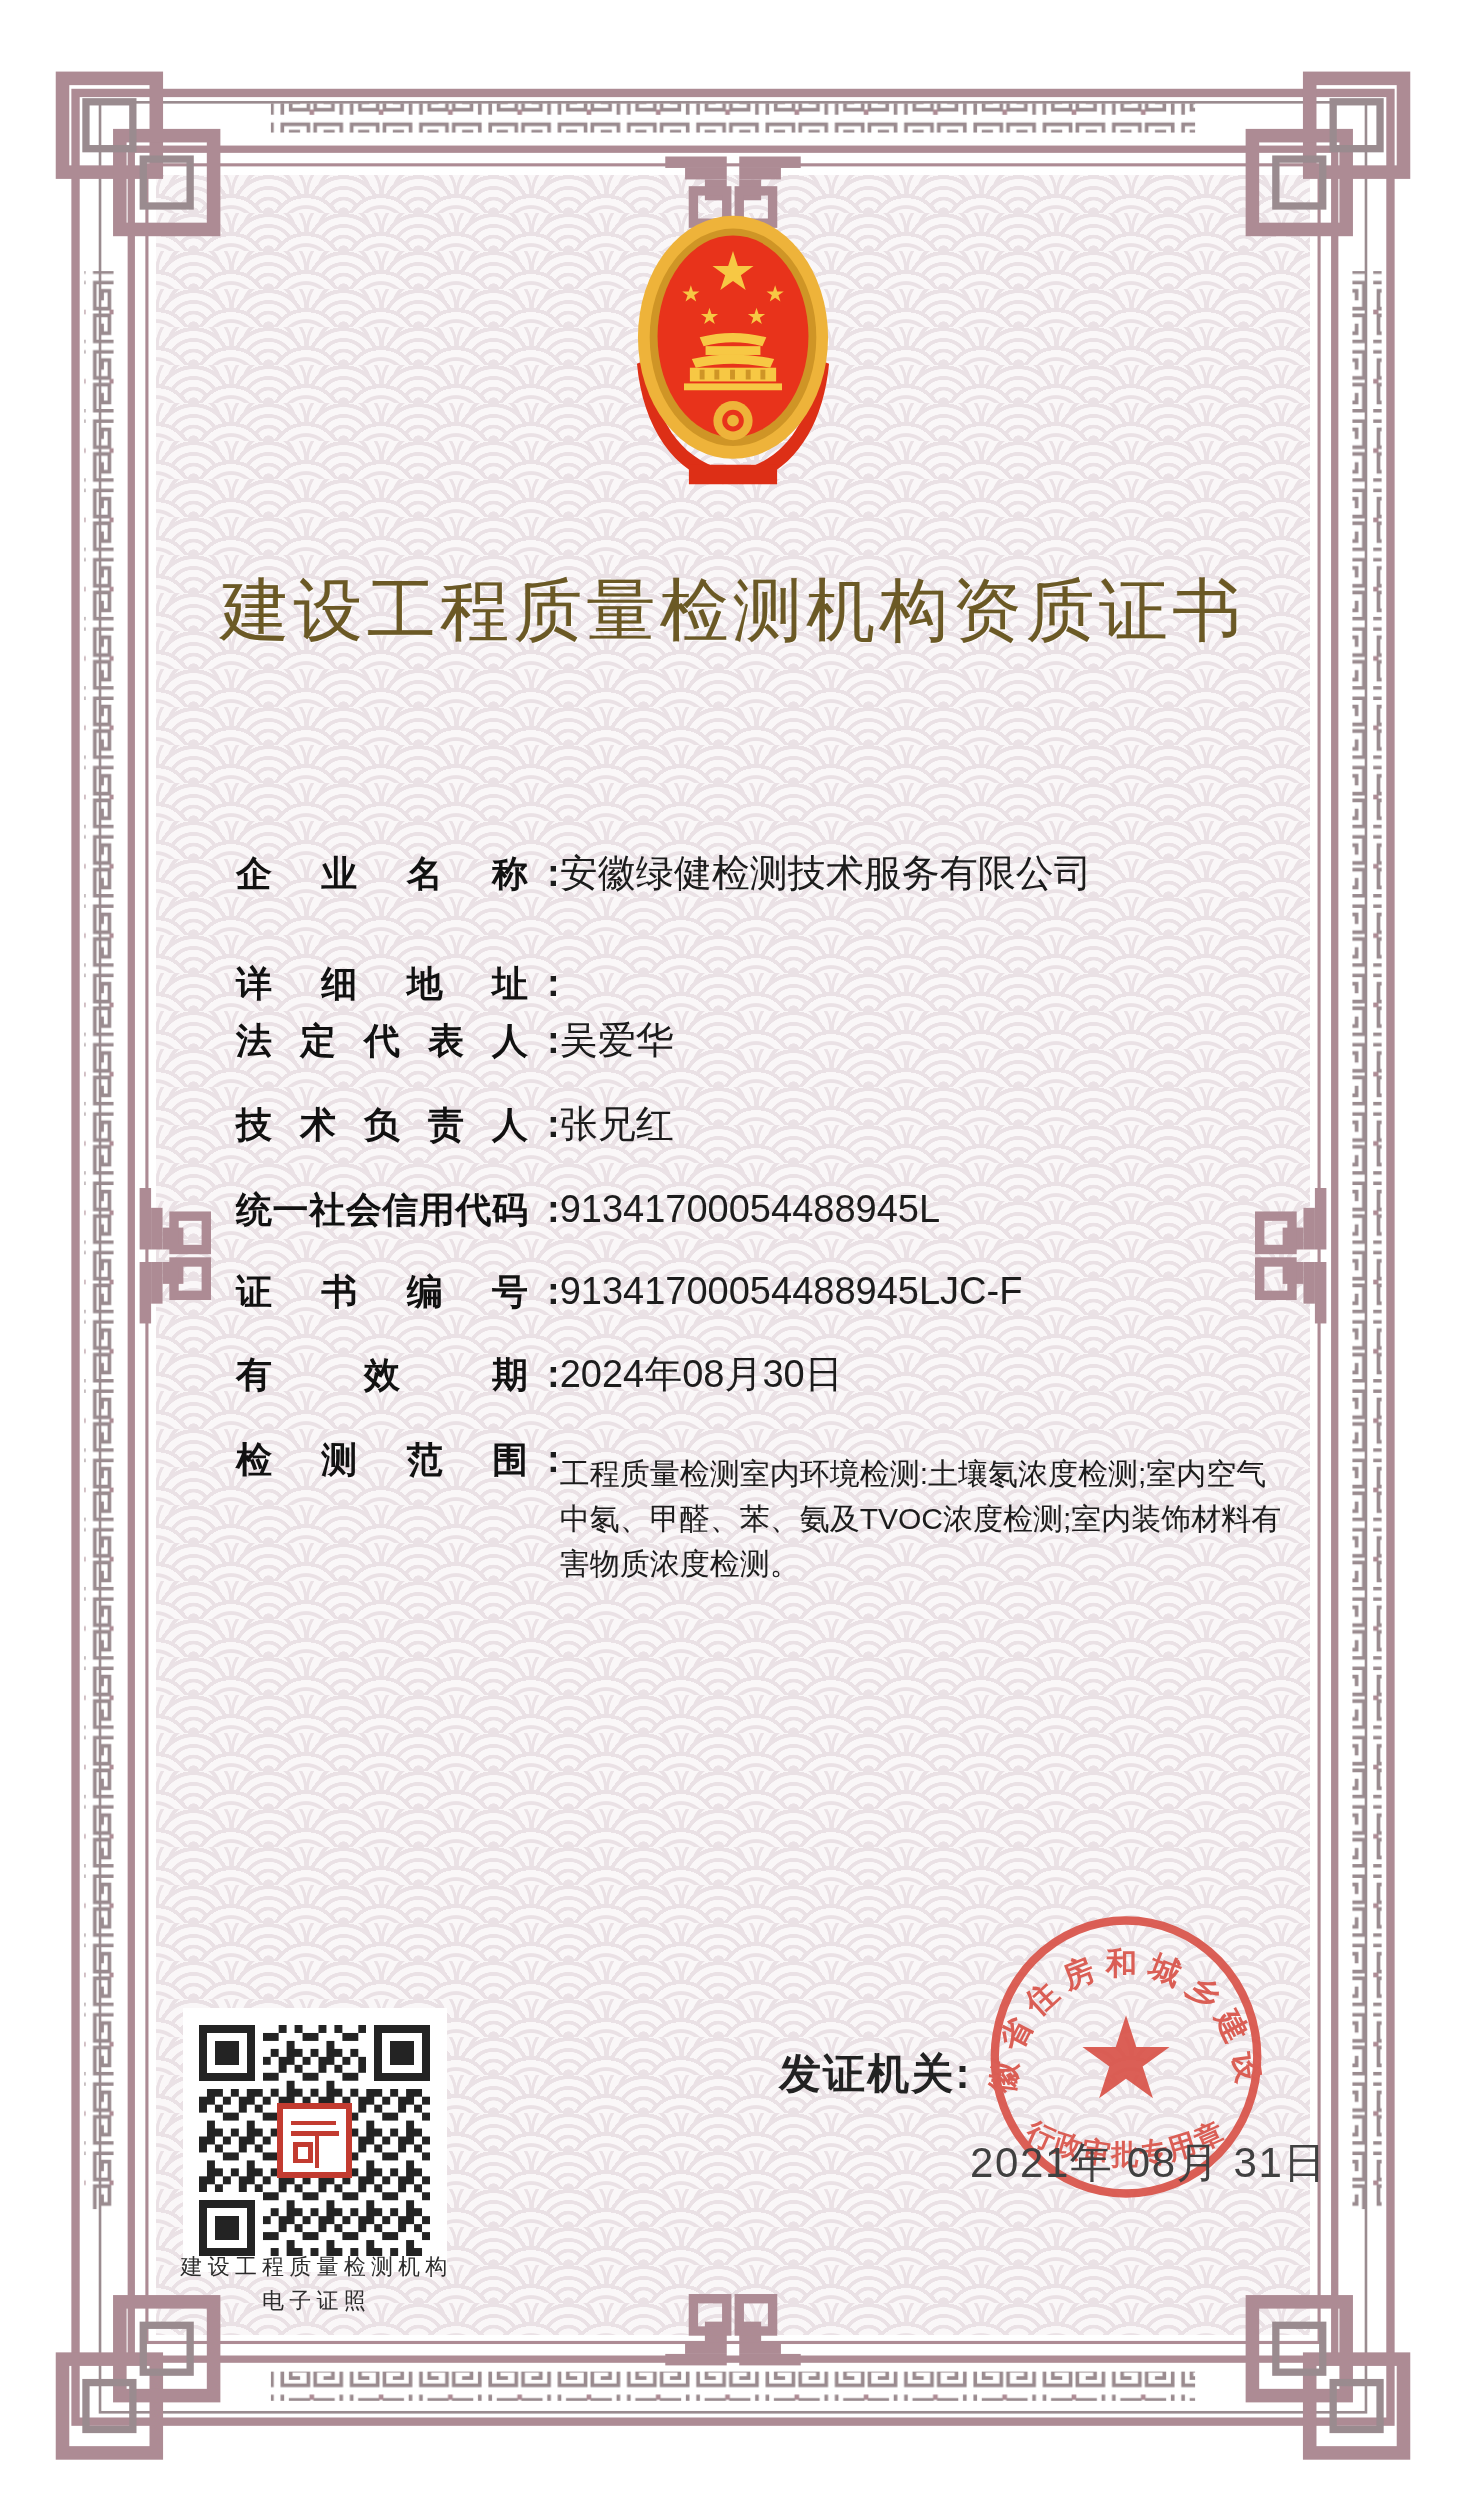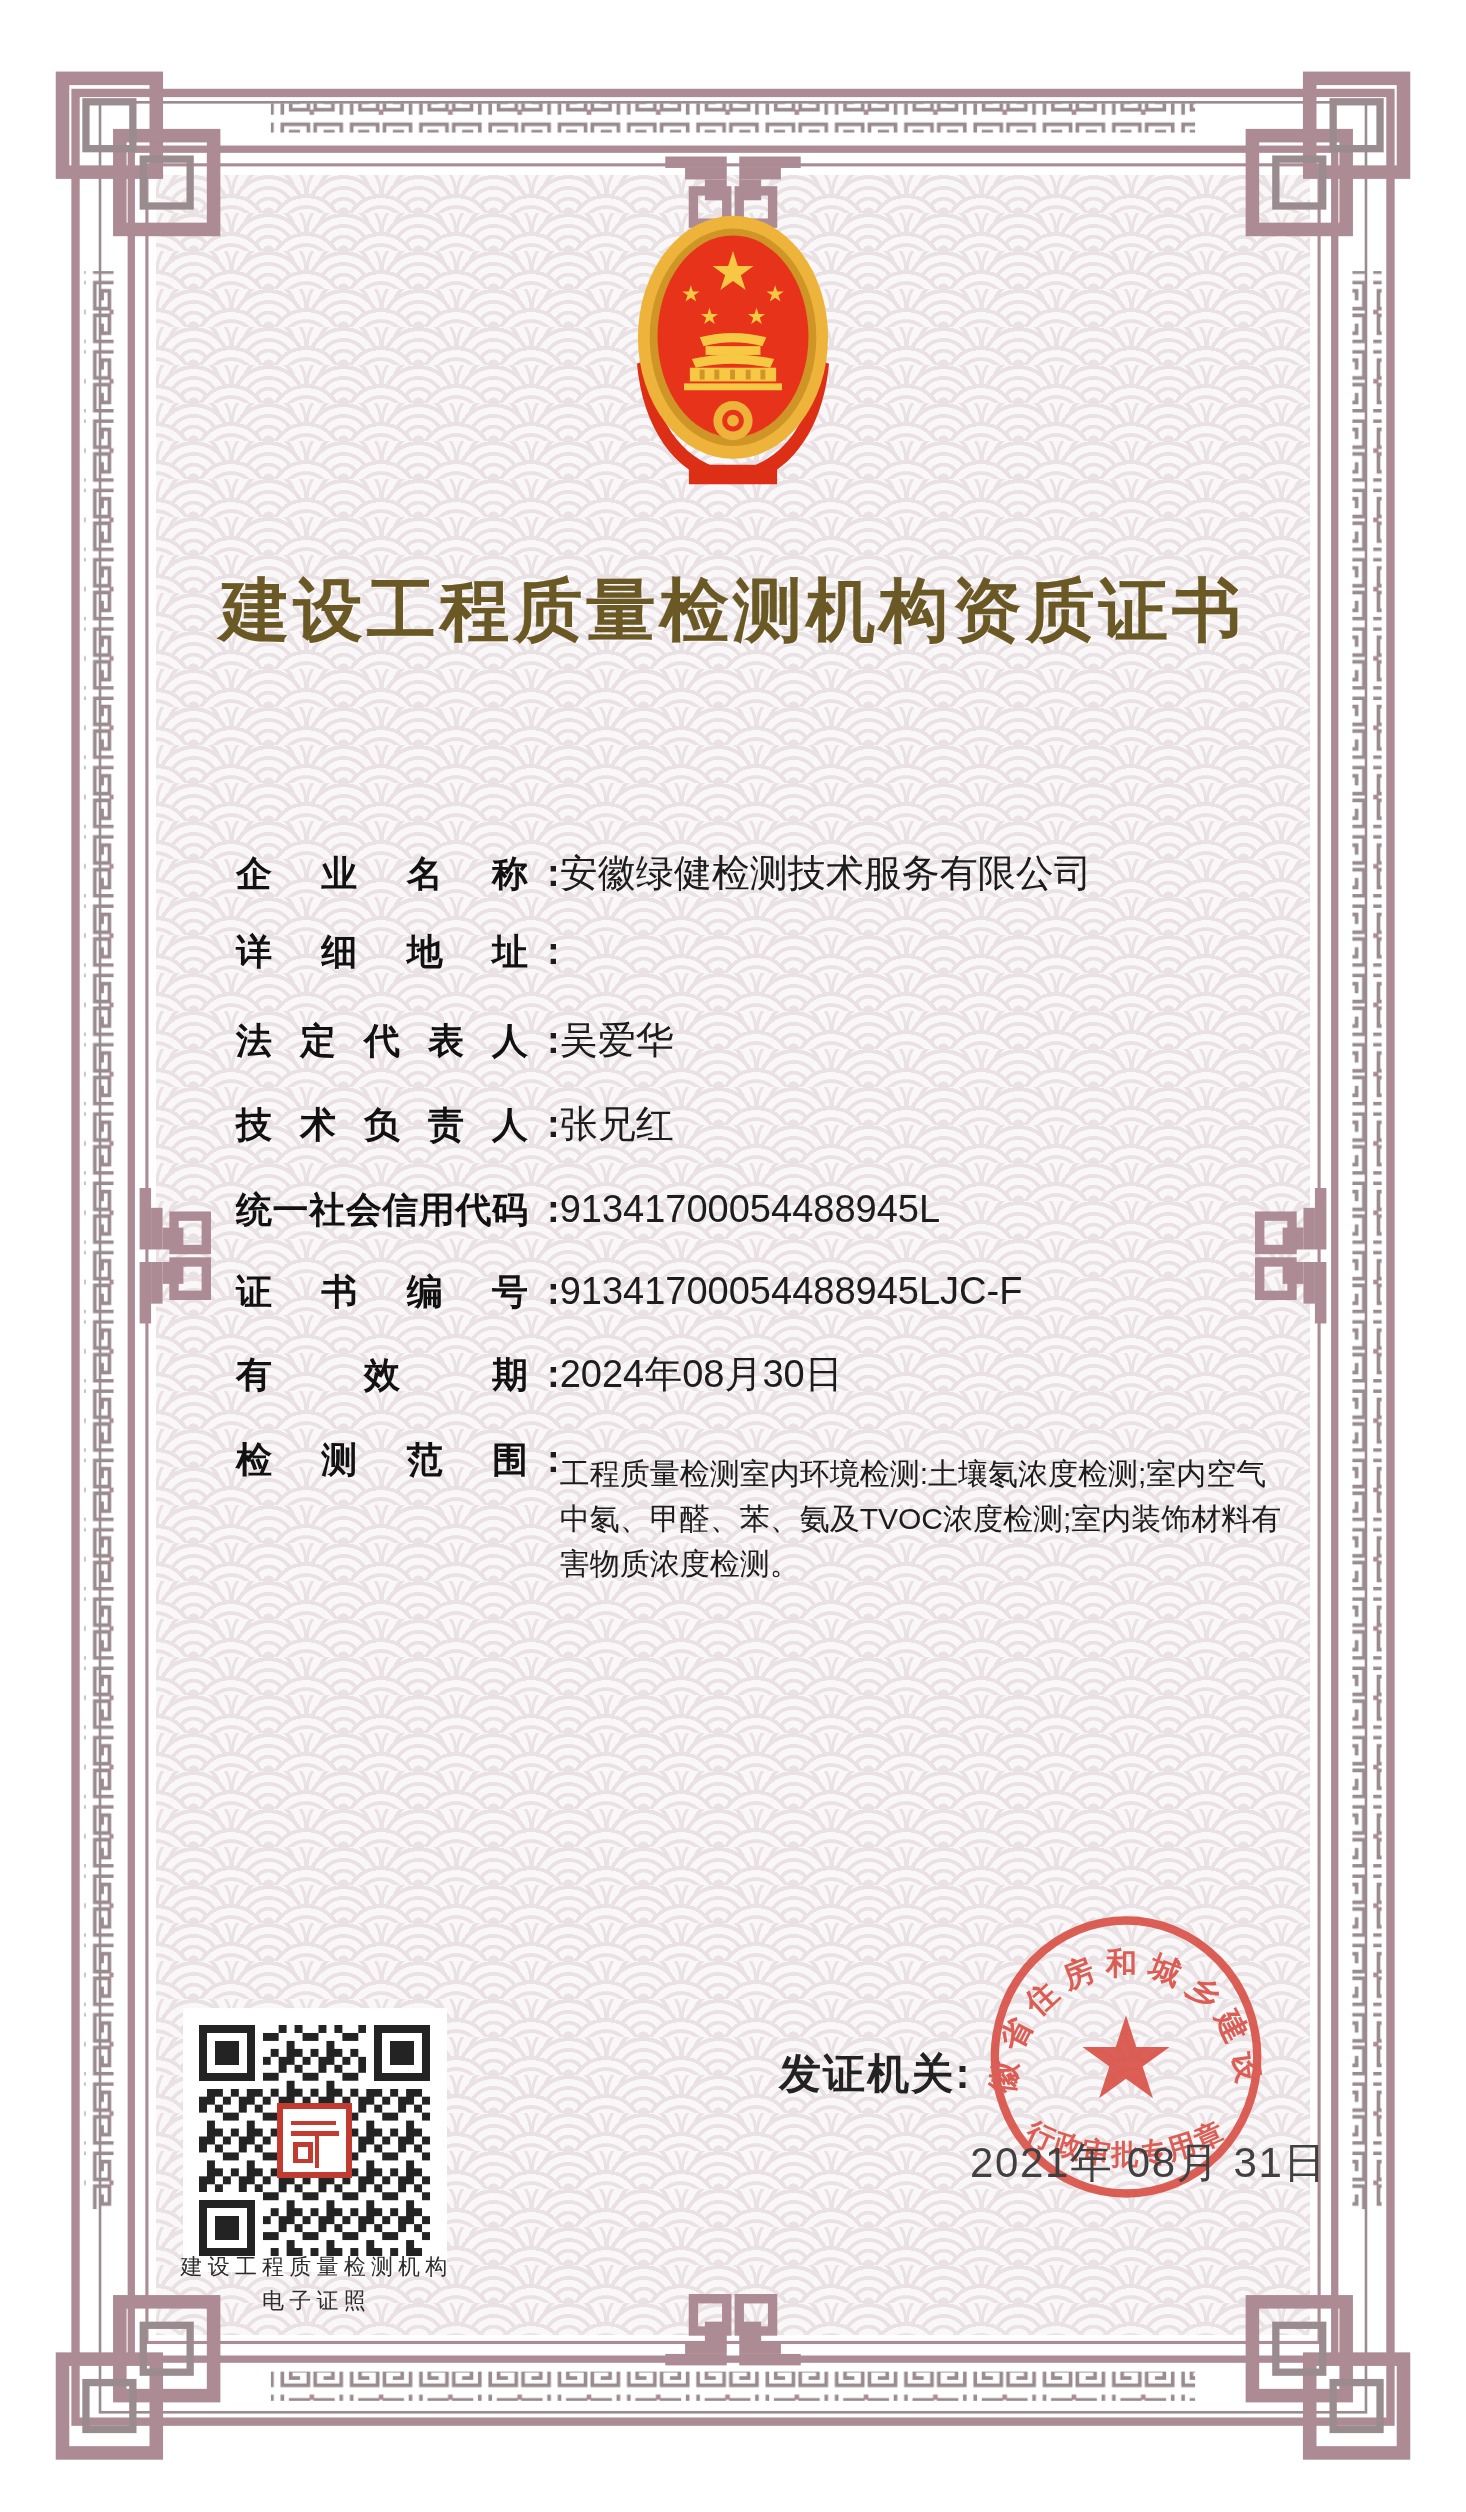--- a/index.html
+++ b/index.html
@@ -17,21 +17,21 @@
       radial-gradient(circle at 50% 100%, #eae1e5 10%, #faf7f8 11%, #faf7f8 23%, #eae1e5 24%, #eae1e5 30%, #faf7f8 31%, #faf7f8 43%, #eae1e5 44%, #eae1e5 50%, #faf7f8 51%, #faf7f8 63%, #eae1e5 64%, #eae1e5 71%, transparent 71%, transparent),
       radial-gradient(circle at 100% 50%, #eae1e5 5%, #faf7f8 6%, #faf7f8 15%, #eae1e5 16%, #eae1e5 20%, #faf7f8 21%, #faf7f8 30%, #eae1e5 31%, #eae1e5 35%, #faf7f8 36%, #faf7f8 45%, #eae1e5 46%, #eae1e5 49%, transparent 50%, transparent),
       radial-gradient(circle at 0 50%, #eae1e5 5%, #faf7f8 6%, #faf7f8 15%, #eae1e5 16%, #eae1e5 20%, #faf7f8 21%, #faf7f8 30%, #eae1e5 31%, #eae1e5 35%, #faf7f8 36%, #faf7f8 45%, #eae1e5 46%, #eae1e5 49%, transparent 50%, transparent);
     background-size:75px 38px;
     background-position:0 0,0 0,0 0,38px 0,38px 0;
   }
   .frame-svg{position:absolute;left:0;top:0;}
   .emblem{position:absolute;left:635px;top:211px;width:196px;height:286px;}
   .title{
     position:absolute;left:0;top:565px;width:1466px;text-align:center;
-    font-size:69px;font-weight:bold;color:#6b5925;letter-spacing:4.2px;
+    font-size:69px;font-weight:normal;color:#6b5925;letter-spacing:4.2px;
     text-shadow:1px 1px 0 rgba(255,255,255,.6), -0.5px -0.5px 0 rgba(60,45,10,.35);
     white-space:nowrap;
   }
   .fields{position:absolute;left:236px;top:0;width:1094px;}
   .frow{position:absolute;display:flex;align-items:flex-start;}
   .flabel{
     display:inline-block;width:292px;font-size:36px;font-weight:bold;line-height:47px;
     text-align:justify;text-align-last:justify;color:#111;flex:none;
   }
   .fcolon{font-size:38px;font-weight:bold;line-height:47px;margin-left:19px;flex:none;}
@@ -164,21 +164,21 @@
 </svg>
 
 <div class="title">建设工程质量检测机构资质证书</div>
 
 <div class="fields">
   <div class="frow" style="top:850px">
     <span class="flabel">企业名称</span>
     <span class="fcolon">:</span>
     <span class="fvalue">安徽绿健检测技术服务有限公司</span>
   </div>
-  <div class="frow" style="top:928px">
+  <div class="frow" style="top:960px">
     <span class="flabel">详细地址</span>
     <span class="fcolon">:</span>
   </div>
   <div class="frow" style="top:1017px">
     <span class="flabel">法定代表人</span>
     <span class="fcolon">:</span>
     <span class="fvalue">吴爱华</span>
   </div>
   <div class="frow" style="top:1101px">
     <span class="flabel">技术负责人</span>

